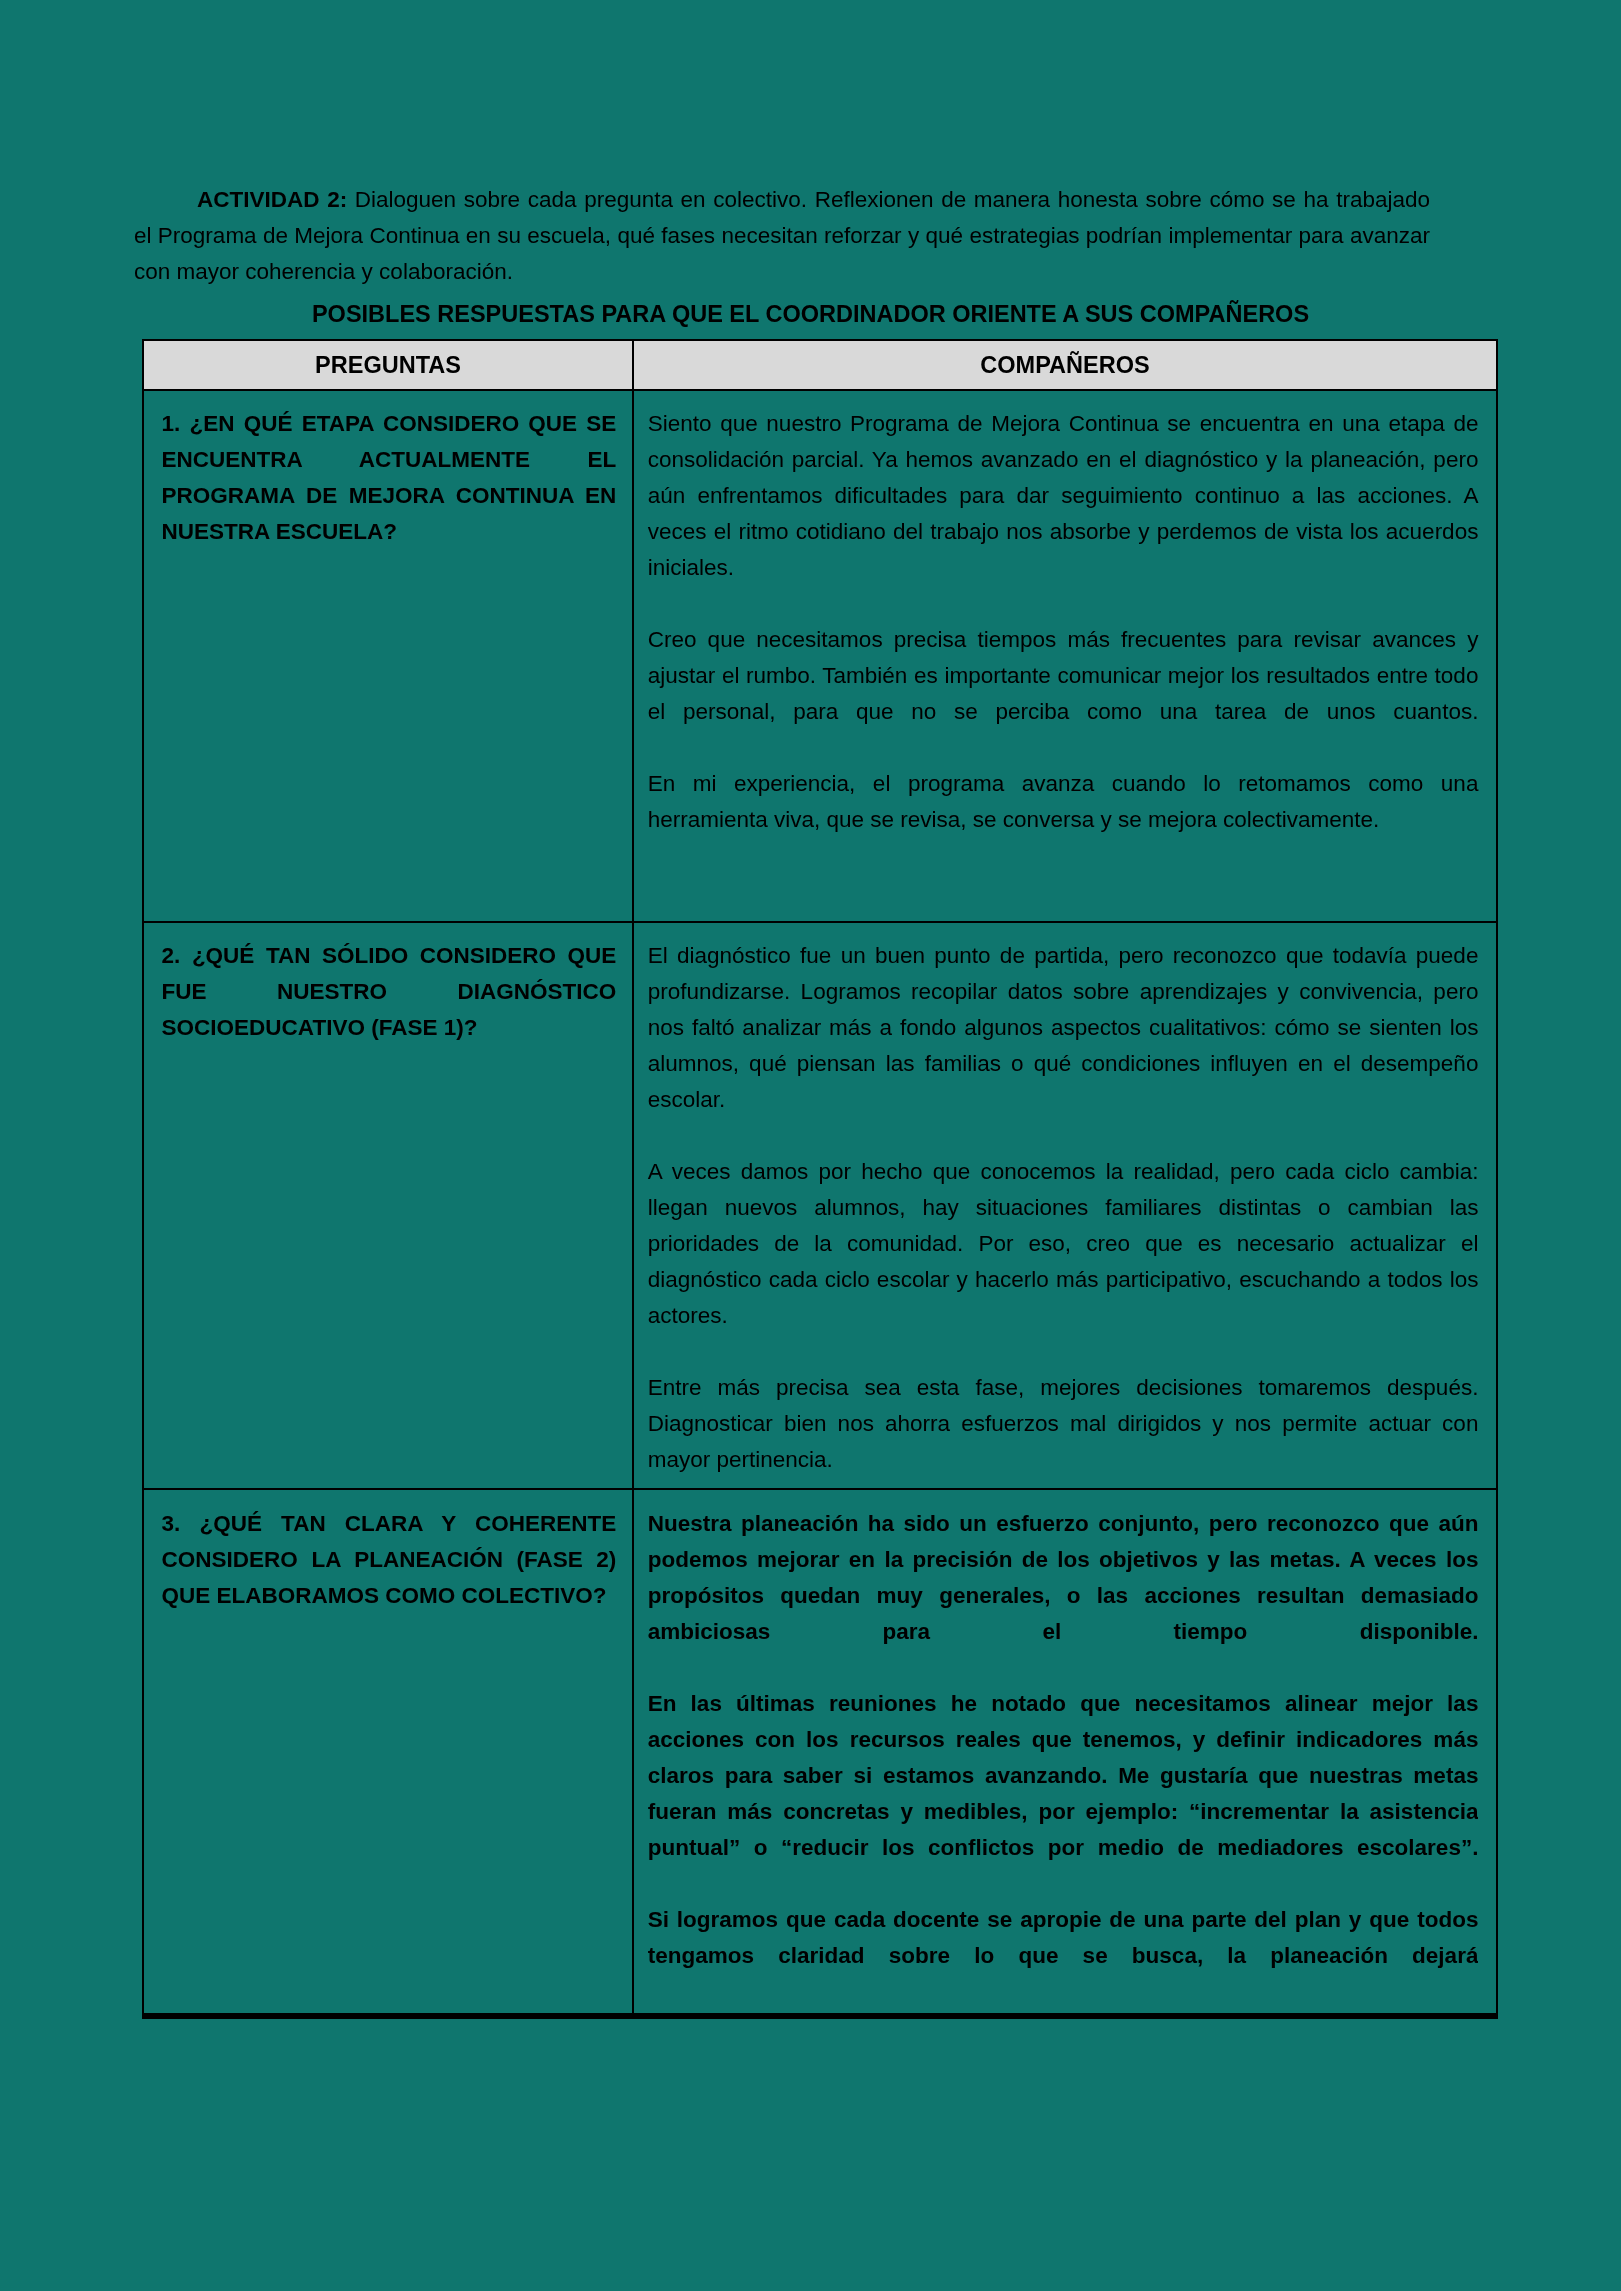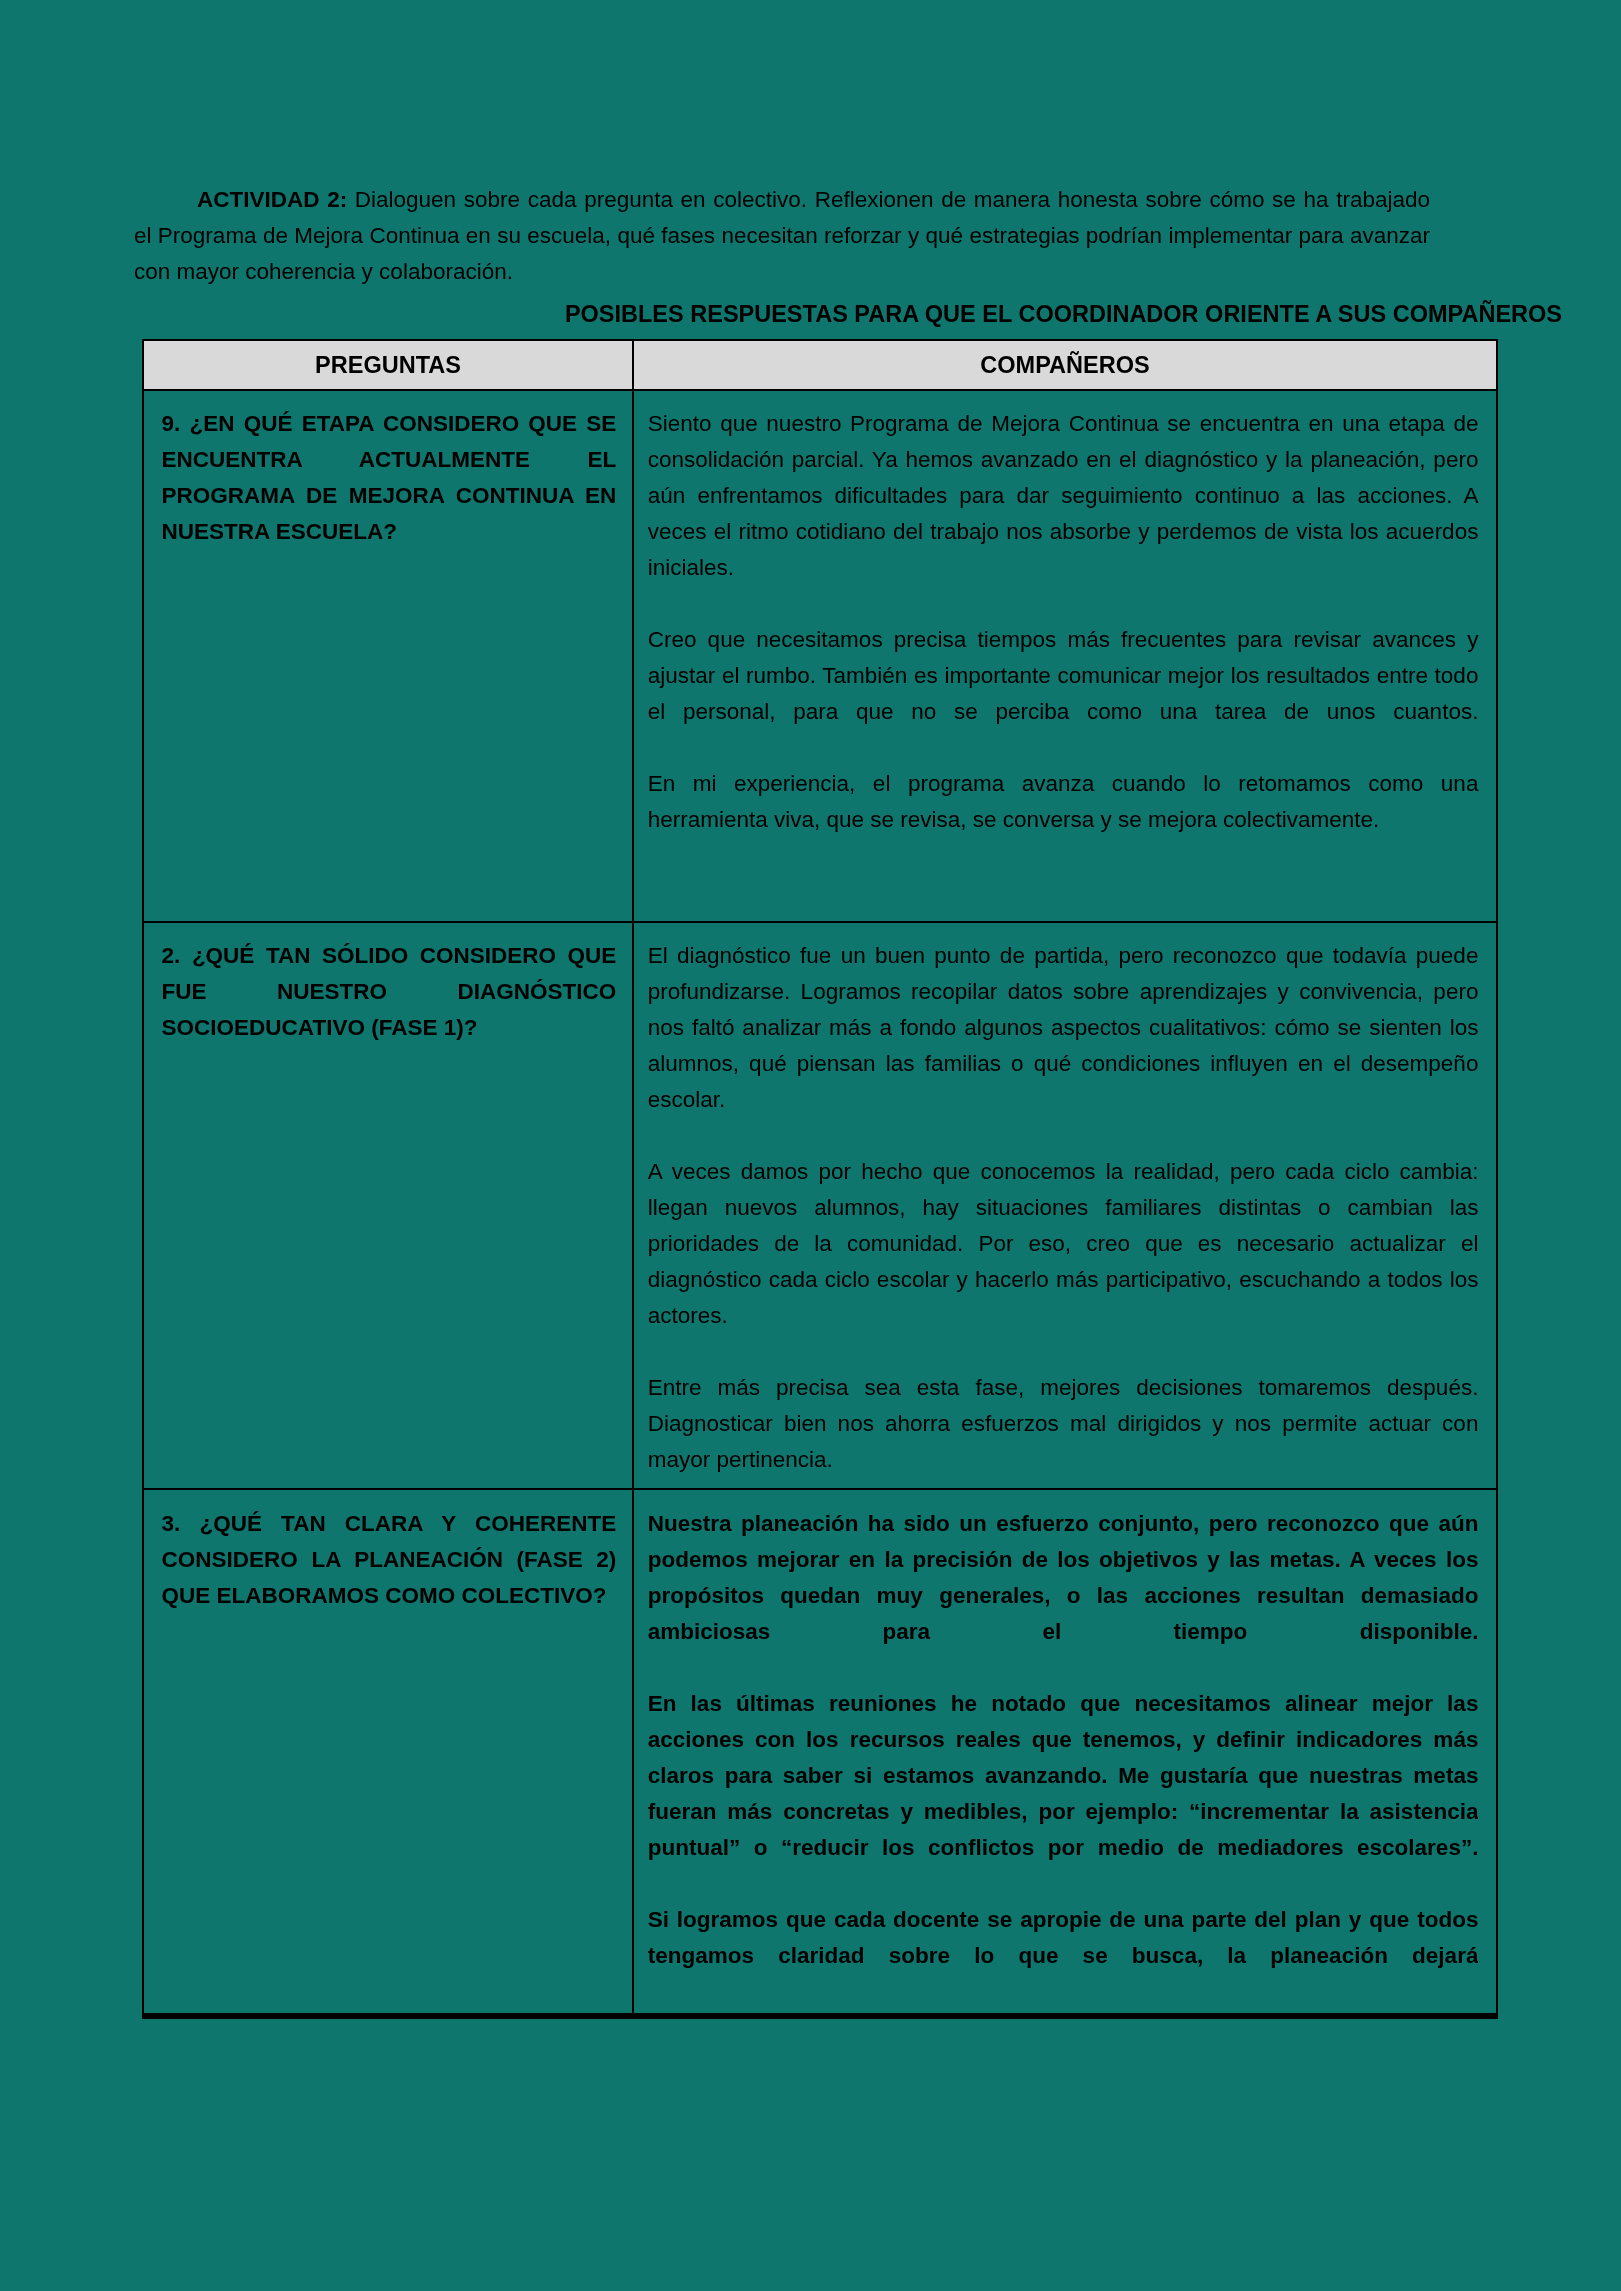--- a/index.html
+++ b/index.html
@@ -21,21 +21,21 @@
     overflow: hidden;
   }
   .intro {
     margin: 0 191px 0 134px;
     text-align: justify;
     text-indent: 63px;
   }
   .intro b { font-weight: bold; }
   .doc-title {
     margin: 5.9px 59px 6.9px 59px;
-    text-align: right;
+    text-align: center;
     font-weight: bold;
     font-size: 23.5px;
   }
   table.qa-table {
     border-collapse: collapse;
     table-layout: fixed;
     margin-left: 142px;
     width: 1355px;
     border: 2.9px solid #000;
     border-bottom-width: 6.9px;
@@ -90,21 +90,21 @@
       </colgroup>
     <thead>
       <tr>
         <th>PREGUNTAS</th>
         <th>COMPAÑEROS</th>
       </tr>
     </thead>
     <tbody>
       <tr class="r1">
         <td class="q">
-          <p>9. ¿EN QUÉ ETAPA CONSIDERO QUE SE ENCUENTRA ACTUALMENTE EL PROGRAMA DE MEJORA CONTINUA EN NUESTRA ESCUELA?</p>
+          <p>1. ¿EN QUÉ ETAPA CONSIDERO QUE SE ENCUENTRA ACTUALMENTE EL PROGRAMA DE MEJORA CONTINUA EN NUESTRA ESCUELA?</p>
         </td>
         <td class="a">
           <p class="jl">Siento que nuestro Programa de Mejora Continua se encuentra en una etapa de consolidación parcial. Ya hemos avanzado en el diagnóstico y la planeación, pero aún enfrentamos dificultades para dar seguimiento continuo a las acciones. A veces el ritmo cotidiano del trabajo nos absorbe y perdemos de vista los acuerdos iniciales.</p>
           <p class="jl">Creo que necesitamos precisa tiempos más frecuentes para revisar avances y ajustar el rumbo. También es importante comunicar mejor los resultados entre todo el personal, para que no se perciba como una tarea de unos cuantos.</p>
           <p>En mi experiencia, el programa avanza cuando lo retomamos como una herramienta viva, que se revisa, se conversa y se mejora colectivamente.</p>
         </td>
       </tr>
       <tr class="r2">
         <td class="q">
           <p>2. ¿QUÉ TAN SÓLIDO CONSIDERO QUE FUE NUESTRO DIAGNÓSTICO SOCIOEDUCATIVO (FASE 1)?</p>

